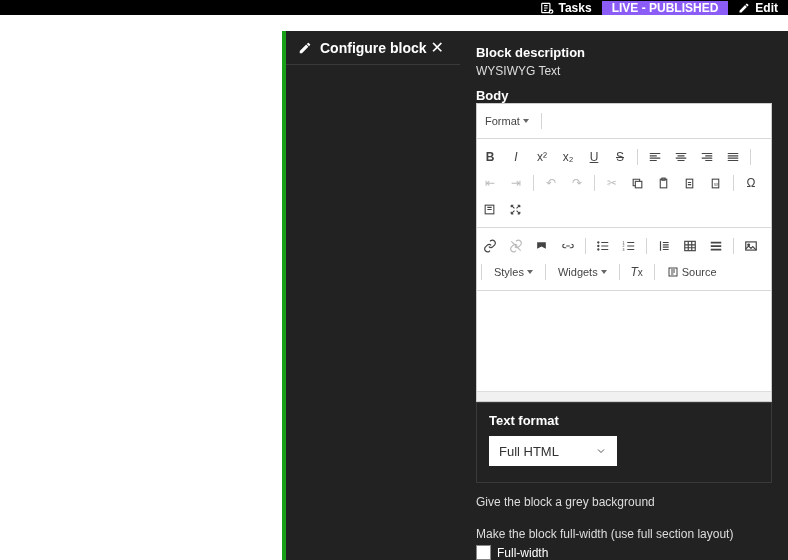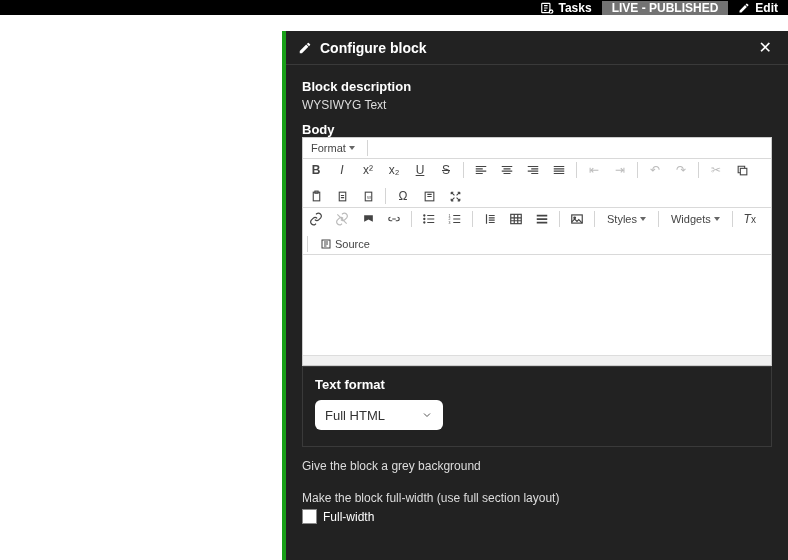--- a/index.html
+++ b/index.html
@@ -22,38 +22,38 @@
     color: #fff;
   }
   .topbar .item {
     display: flex;
     align-items: center;
     padding: 0 10px;
     gap: 5px;
     font-size: 12px;
     font-weight: 600;
   }
-  .topbar .live { background: #737373; font-weight: 700; }
+  .topbar .live { background: #8b5cf6; font-weight: 700; }
   .topbar svg { flex-shrink: 0; }
   .content-area {
     position: absolute;
     top: 28px; left: 0; right: 0; bottom: 0;
     background: #fff;
   }
   .panel {
     position: absolute;
     top: 31px;
     left: 282px;
     width: 506px;
     bottom: 0;
     background: #222;
     color: #fff;
     border-left: 4px solid #18a018;
     display: flex;
-    flex-direction: column;
+    flex-direction: row;
   }
   .panel-header {
     height: 34px;
     display: flex;
     align-items: center;
     padding: 0 12px;
     border-bottom: 1px solid #3a3a3a;
   }
   .panel-header .title {
     font-weight: 600;
@@ -75,21 +75,21 @@
   .label-sub { font-size: 12px; color: #ddd; }
   .body-label { font-weight: 700; margin-top: 10px; margin-bottom: 0; }
 
   .ckeditor {
     background: #fff;
     color: #333;
     border: 1px solid #ccc;
   }
   .ck-row {
     border-bottom: 1px solid #d9d9d9;
-    padding: 2px 4px;
+    padding: 9px 4px;
     display: flex;
     flex-wrap: wrap;
     align-items: center;
     gap: 8px;
   }
   .ck-row:last-of-type { border-bottom: none; }
   .ck-btn {
     width: 18px; height: 18px;
     display: inline-flex; align-items: center; justify-content: center;
     font-size: 12px; color: #444; cursor: pointer;
@@ -127,21 +127,20 @@
     background: #fff;
     color: #333;
     width: 128px;
     height: 30px;
     display: flex;
     align-items: center;
     justify-content: space-between;
     padding: 0 10px;
     cursor: pointer;
     font-size: 13px;
-    border-radius: 6px;
   }
 
   .opt-text { font-size: 12px; color: #ddd; margin-top: 12px; }
   .chk-line { display: flex; align-items: center; gap: 6px; margin-top: 4px; }
   .chk {
     width: 15px; height: 15px; background: #fff; border: 1px solid #888; cursor: pointer;
   }
   .chk-label { font-size: 12px; }
 </style>
 </head>

